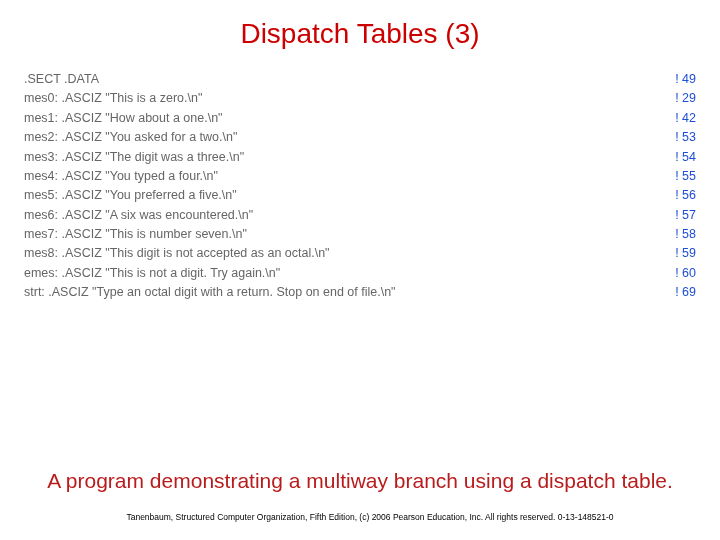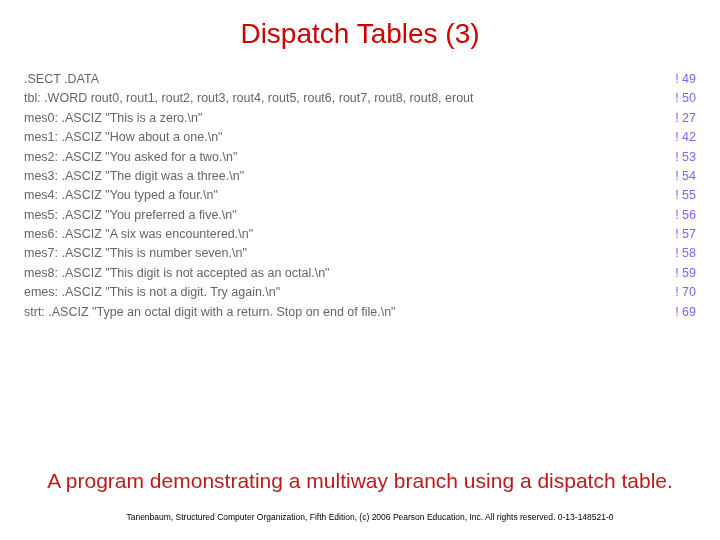--- a/index.html
+++ b/index.html
@@ -34,21 +34,21 @@
     white-space: nowrap;
   }
   .code-left {
     flex: 1 1 auto;
     overflow: hidden;
     text-overflow: clip;
   }
   .code-right {
     flex: 0 0 auto;
     padding-left: 8px;
-    color: #8b5cf6;
+    color: #1d4ed8;
   }
   .caption {
     position: absolute;
     bottom: 46px;
     left: 0;
     right: 0;
     text-align: center;
     font-size: 21px;
     color: #b91c1c;
     line-height: 1.25;
@@ -69,26 +69,22 @@
 <body>
 
 <h1 class="title">Dispatch Tables (3)</h1>
 
 <div class="code-block">
   <div class="code-line">
       <span class="code-left">.SECT  .DATA</span>
       <span class="code-right">! 49</span>
     </div>
   <div class="code-line">
-      <span class="code-left">tbl:  .WORD rout0, rout1, rout2, rout3, rout4, rout5, rout6, rout7, rout8, rout8, erout</span>
-      <span class="code-right">! 50</span>
-    </div>
-  <div class="code-line">
       <span class="code-left">mes0: .ASCIZ "This is a zero.\n"</span>
-      <span class="code-right">! 27</span>
+      <span class="code-right">! 29</span>
     </div>
   <div class="code-line">
       <span class="code-left">mes1: .ASCIZ "How about a one.\n"</span>
       <span class="code-right">! 42</span>
     </div>
   <div class="code-line">
       <span class="code-left">mes2: .ASCIZ "You asked for a two.\n"</span>
       <span class="code-right">! 53</span>
     </div>
   <div class="code-line">
@@ -110,21 +106,21 @@
   <div class="code-line">
       <span class="code-left">mes7: .ASCIZ "This is number seven.\n"</span>
       <span class="code-right">! 58</span>
     </div>
   <div class="code-line">
       <span class="code-left">mes8: .ASCIZ "This digit is not accepted as an octal.\n"</span>
       <span class="code-right">! 59</span>
     </div>
   <div class="code-line">
       <span class="code-left">emes: .ASCIZ "This is not a digit. Try again.\n"</span>
-      <span class="code-right">! 70</span>
+      <span class="code-right">! 60</span>
     </div>
   <div class="code-line">
       <span class="code-left">strt:   .ASCIZ "Type an octal digit with a return. Stop on end of file.\n"</span>
       <span class="code-right">! 69</span>
     </div>
 </div>
 
 <div class="caption">A program demonstrating a multiway branch using a dispatch table.</div>
 
 <div class="footer">Tanenbaum, Structured Computer Organization, Fifth Edition, (c) 2006 Pearson Education, Inc. All rights reserved. 0-13-148521-0</div>

